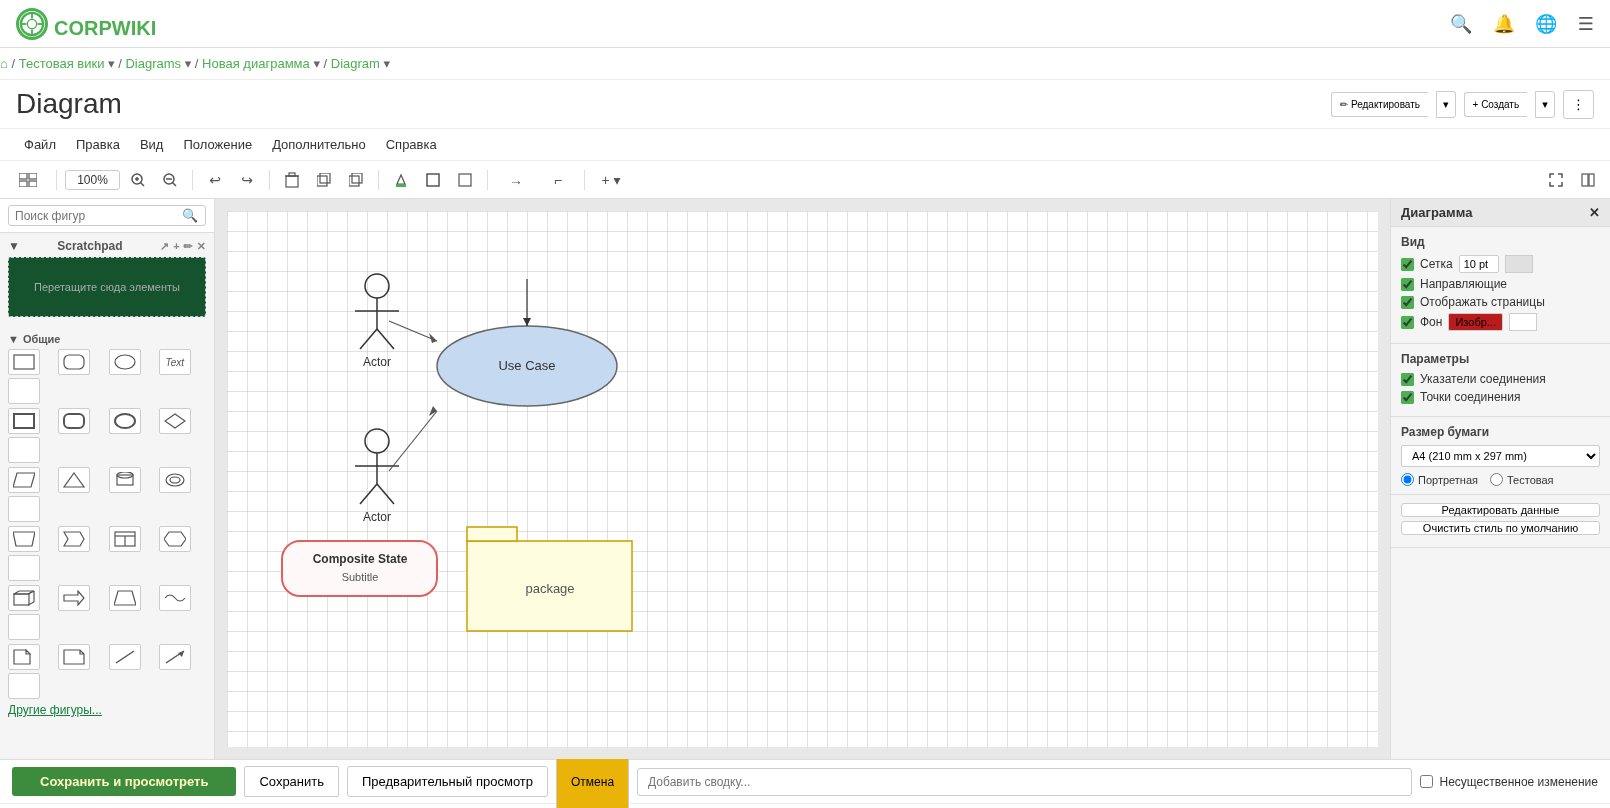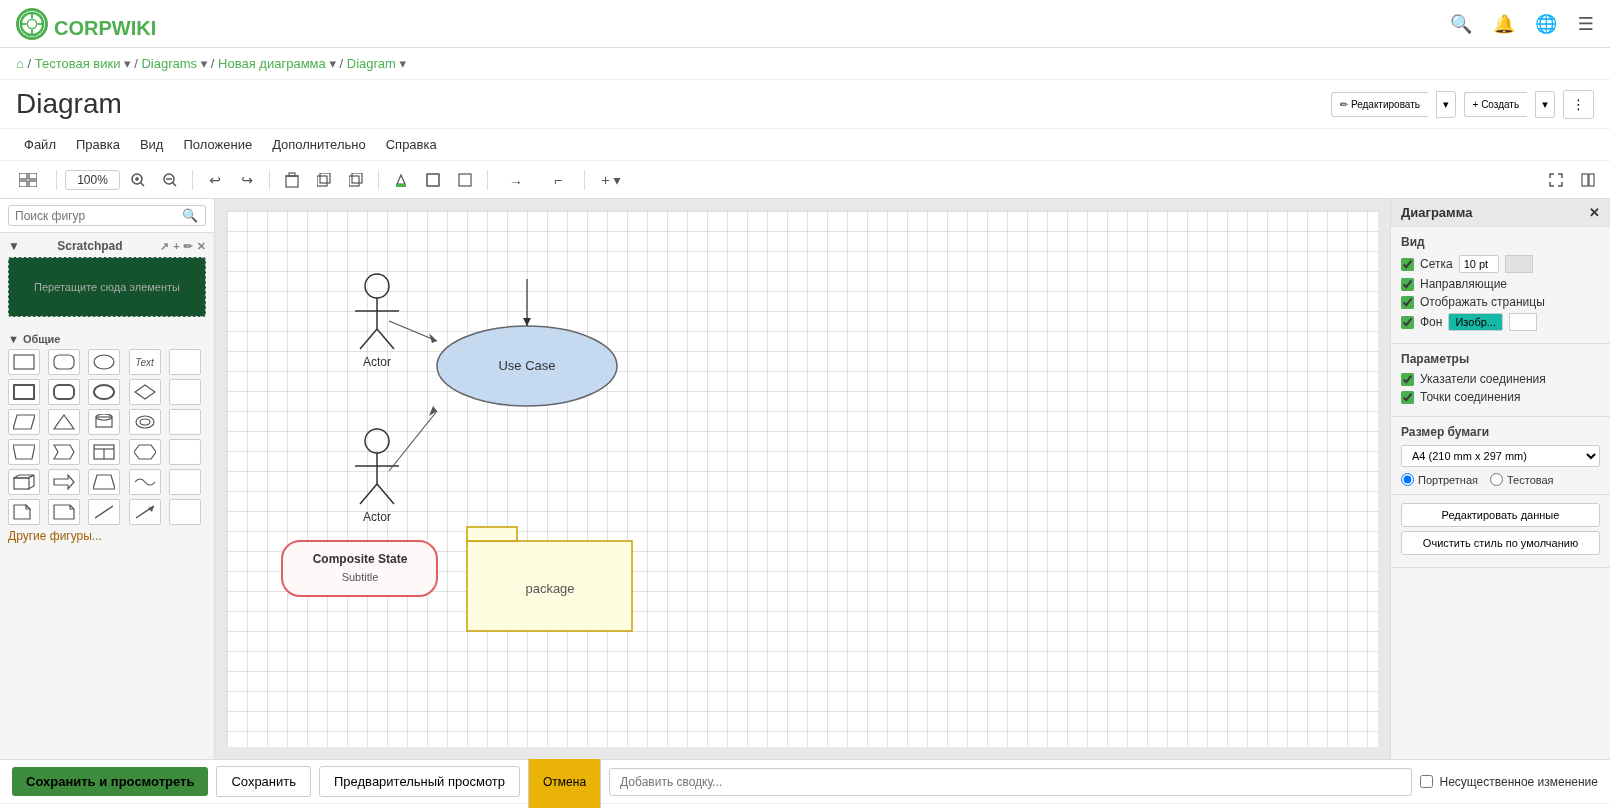--- a/index.html
+++ b/index.html
@@ -30,21 +30,21 @@
       display: flex; align-items: center; justify-content: center;
       font-size: 10px; font-weight: bold; color: #4CAF50;
     }
     .logo-text { color: #4CAF50; font-size: 20px; font-weight: bold; }
     .nav-icons { display: flex; align-items: center; gap: 20px; }
     .nav-icon { color: #555; font-size: 18px; cursor: pointer; }
 
     
     .breadcrumb {
       background: #fff;
-      padding: 8px 16px;
+      padding: 8px 0;
       font-size: 13px;
       color: #4CAF50;
       border-bottom: 1px solid #eee;
     }
     .breadcrumb span { color: #666; }
     .breadcrumb a { color: #4CAF50; text-decoration: none; }
 
     
     .page-header {
       background: #fff;
@@ -194,39 +194,40 @@
     .shapes-section { padding: 4px 8px; flex: 1; overflow-y: auto; }
     .shapes-category {
       font-size: 11px;
       font-weight: bold;
       color: #555;
       margin: 6px 0 4px 0;
       display: flex; align-items: center; gap: 4px;
     }
     .shapes-grid {
       display: grid;
-      grid-template-columns: repeat(5, 1fr);
+      grid-template-columns: repeat(4, 1fr);
       gap: 3px;
       margin-bottom: 4px;
     }
     .shape-item {
       width: 32px; height: 26px;
       border: 1px solid #ccc;
       background: #fff;
       border-radius: 2px;
       display: flex; align-items: center; justify-content: center;
       cursor: pointer;
       font-size: 9px;
       color: #555;
     }
     .other-shapes {
       font-size: 12px;
-      color: #a16207;
+      color: #15803d;
       cursor: pointer;
       margin-top: 4px;
+      text-decoration: underline;
     }
 
     
     .canvas-area {
       flex: 1;
       background: #e8e8e8;
       position: relative;
       overflow: hidden;
     }
     .canvas-inner {
@@ -287,41 +288,40 @@
       width: 28px; height: 18px;
       border: 1px solid #ccc;
       background: #fff;
       cursor: pointer;
     }
     .color-box-gray { background: #e0e0e0; }
     .bg-btn {
       border: 1px solid #ccc;
       padding: 2px 6px;
       font-size: 11px;
-      background: #14b8a6;
+      background: #b91c1c;
       cursor: pointer;
       border-radius: 2px;
     }
     .paper-select {
       border: 1px solid #ccc;
       padding: 3px 6px;
       font-size: 11px;
       width: 100%;
       border-radius: 2px;
       background: #fff;
     }
     .radio-row {
       display: flex;
       gap: 12px;
       margin-top: 6px;
     }
     .radio-row label { font-size: 11px; display: flex; align-items: center; gap: 4px; }
     .panel-btn {
       width: 100%;
-      padding: 5px;
       background: #fff;
       border: 1px solid #ccc;
       border-radius: 3px;
       cursor: pointer;
       font-size: 11px;
       margin-bottom: 4px;
       text-align: center;
     }
 
     
@@ -329,23 +329,23 @@
       background: #fff;
       border-top: 1px solid #ddd;
       padding: 6px 12px;
       display: flex;
       align-items: center;
       gap: 8px;
       height: 44px;
     }
     .btn-save-view {
       background: #3d8b3d;
-      color: #000000;
+      color: #fef9c3;
       border: none;
-      padding: 7px 14px;
+      padding: 7px 28px;
       border-radius: 3px;
       cursor: pointer;
       font-size: 13px;
       font-weight: bold;
     }
     .btn-save {
       background: #fff;
       border: 1px solid #ccc;
       padding: 7px 14px;
       border-radius: 2px;

